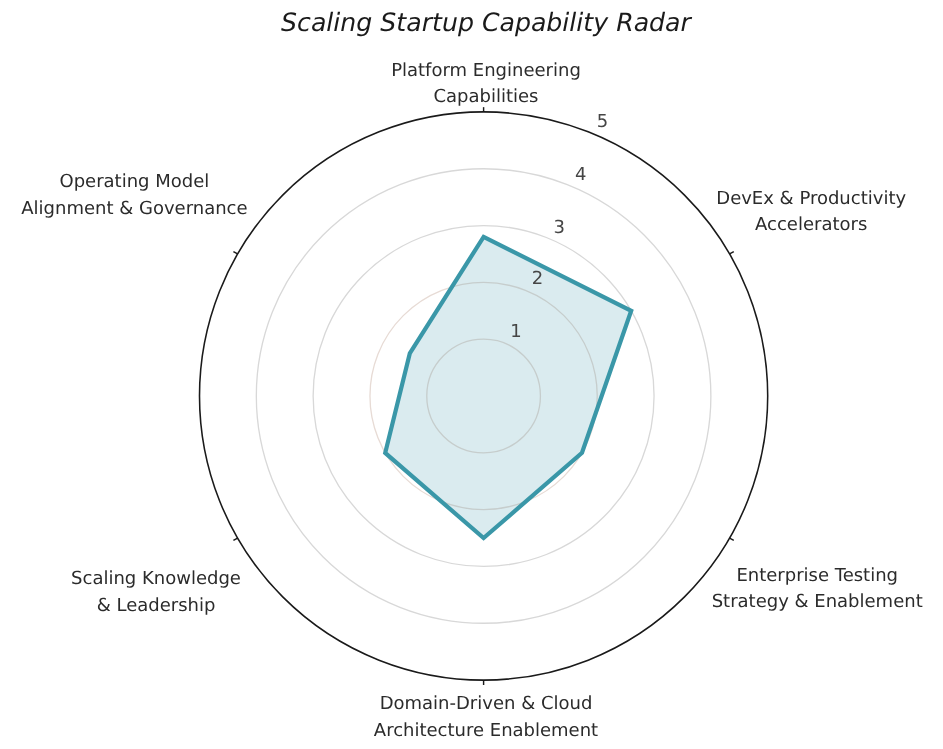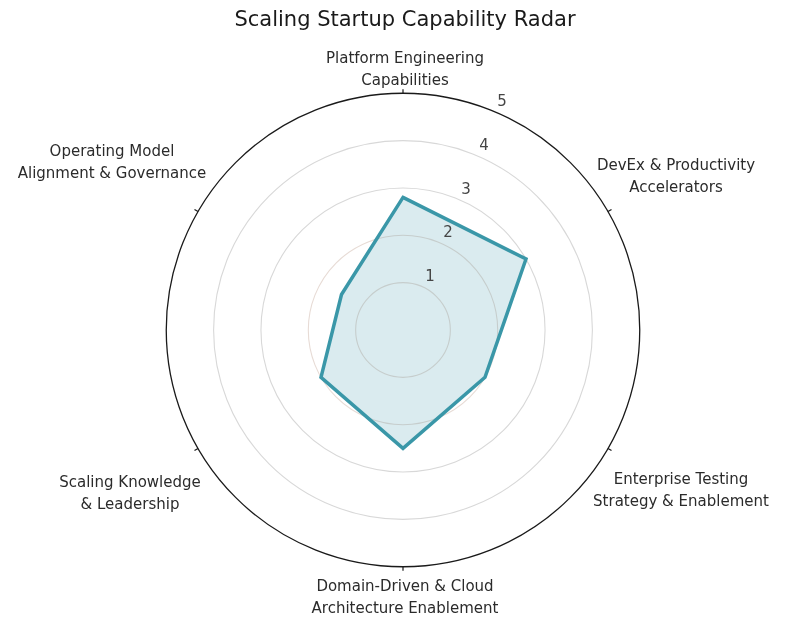--- a/index.html
+++ b/index.html
@@ -16,20 +16,21 @@
     overflow: hidden;
   }
   #chart-title {
     position: absolute;
     top: 7px;
     left: 405px;
     transform: translateX(-50%);
     font-size: 21px;
     color: #1a1a1a;
     white-space: nowrap;
+    font-style: italic;
   }
   svg#plot {
     position: absolute;
     top: 0;
     left: 0;
   }
   .axis-label {
     font-size: 15px;
     fill: #2b2b2b;
   }

